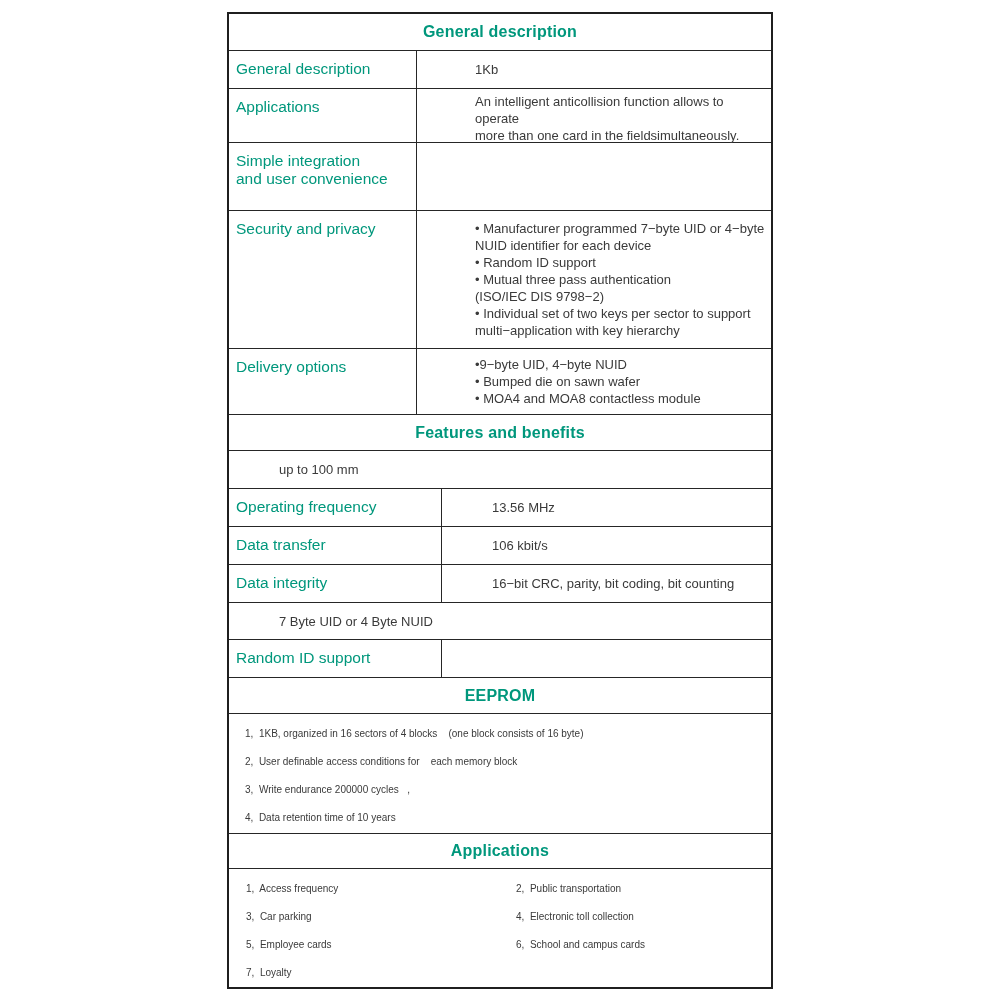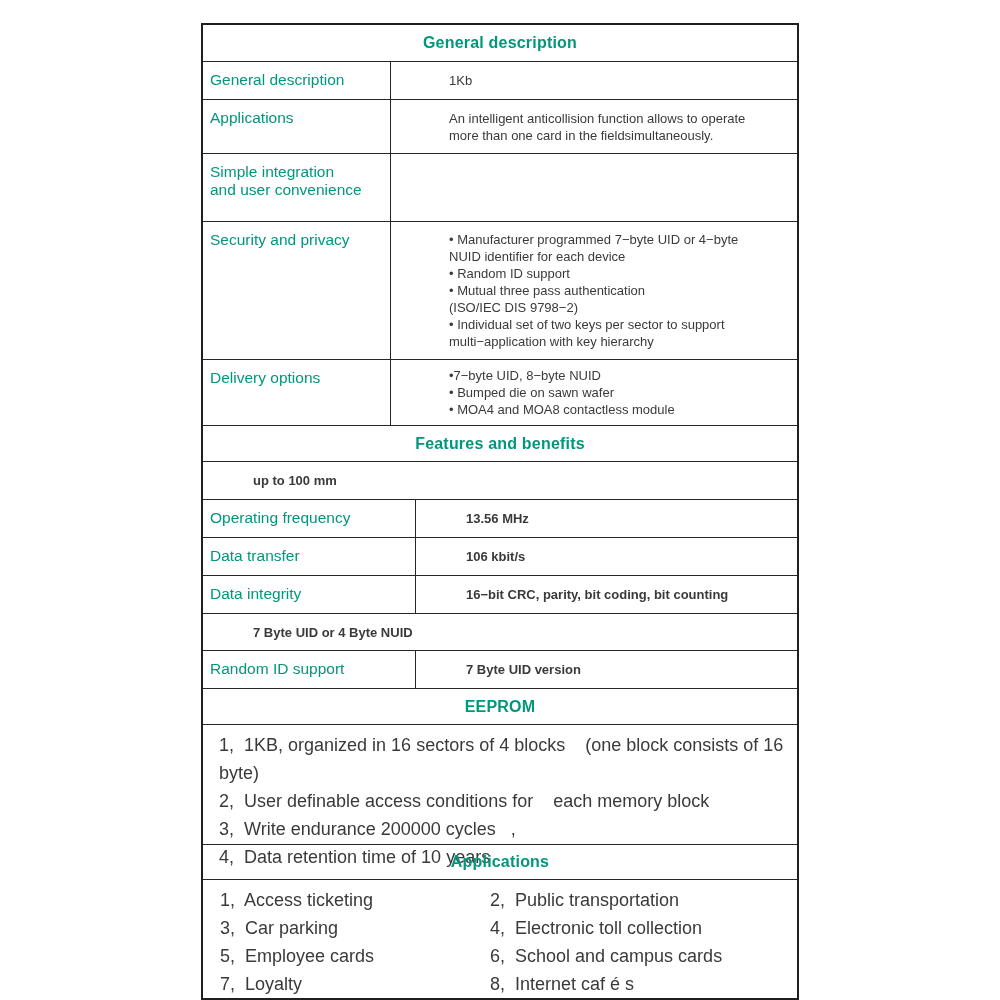--- a/index.html
+++ b/index.html
@@ -3,21 +3,21 @@
 <meta charset="utf-8">
 <style>
   html,body { margin:0; padding:0; }
   body {
     width:1000px; height:1000px; background:#ffffff;
     font-family:"Liberation Sans", sans-serif;
     color:#3a3a3a;
     -webkit-font-smoothing:antialiased;
   }
   .spec-table {
-    width:598px; margin:23px auto 0;
+    width:546px; margin:12px auto 0;
     border:2px solid #1f1f1f;
     box-sizing:border-box;
     background:#fff;
   }
   .sec-header {
     display:flex; align-items:center; justify-content:center;
     font-weight:bold; font-size:16px; letter-spacing:0.2px;
     color:#00977c;
     border-bottom:1px solid #262626;
     box-sizing:border-box;
@@ -36,28 +36,28 @@
     white-space:pre-wrap;
     box-sizing:border-box;
   }
   .cell-value {
     display:flex; align-items:center;
     padding:4px 2px 4px 58px;
     font-size:13px; line-height:17px;
     white-space:pre-wrap;
     box-sizing:border-box;
   }
-  .row.s2 .cell-value { padding-left:50px;font-weight:bold; }
+  .row.s2 .cell-value { padding-left:50px; }
   .h37{height:37px} .h38{height:38px} .h54{height:54px} .h68{height:68px}
   .h138{height:138px} .h66{height:66px} .h36{height:36px} .h35{height:35px}
   .list-block {
     border-bottom:1px solid #262626;
     box-sizing:border-box;
     padding:6px 8px 0 16px;
-    font-size:18px;
+    font-size:10px;
   }
   .list-block .li { line-height:28px; white-space:pre-wrap; }
   .eeprom-block { height:120px; }
   .apps-block {
     height:118px; border-bottom:none;
     display:grid; grid-template-columns:270px 1fr;
     padding-left:17px;
   }
 </style>
 </head>
@@ -85,21 +85,21 @@
     <div class="cell-value">• Manufacturer programmed 7−byte UID or 4−byte
 NUID identifier for each device
 • Random ID support
 • Mutual three pass authentication
 (ISO/IEC DIS 9798−2)
 • Individual set of two keys per sector to support
 multi−application with key hierarchy</div>
   </div>
   <div class="row s1 h66">
     <div class="cell-label">Delivery options</div>
-    <div class="cell-value">•7−byte UID, 8−byte NUID
+    <div class="cell-value">•9−byte UID, 4−byte NUID
 • Bumped die on sawn wafer
 • MOA4 and MOA8 contactless module</div>
   </div>
 
   <div class="sec-header h36">Features and benefits</div>
 
   <div class="row s2 h38">
     <div class="cell-value">up to 100 mm</div>
   </div>
   <div class="row s2 h38">
@@ -112,36 +112,34 @@
   </div>
   <div class="row s2 h38">
     <div class="cell-label">Data integrity</div>
     <div class="cell-value">16−bit CRC, parity, bit coding, bit counting</div>
   </div>
   <div class="row s2 h37">
     <div class="cell-value">7 Byte UID or 4 Byte NUID</div>
   </div>
   <div class="row s2 h38">
     <div class="cell-label">Random ID support</div>
-    <div class="cell-value">7 Byte UID version</div>
   </div>
 
   <div class="sec-header h36">EEPROM</div>
   <div class="list-block eeprom-block">
     <div class="li">1,  1KB, organized in 16 sectors of 4 blocks    (one block consists of 16 byte)</div>
     <div class="li">2,  User definable access conditions for    each memory block</div>
     <div class="li">3,  Write endurance 200000 cycles   ,</div>
     <div class="li">4,  Data retention time of 10 years</div>
   </div>
 
   <div class="sec-header h35">Applications</div>
   <div class="list-block apps-block">
-    <div class="li">1,  Access ticketing</div>
+    <div class="li">1,  Access frequency</div>
     <div class="li">2,  Public transportation</div>
     <div class="li">3,  Car parking</div>
     <div class="li">4,  Electronic toll collection</div>
     <div class="li">5,  Employee cards</div>
     <div class="li">6,  School and campus cards</div>
     <div class="li">7,  Loyalty</div>
-    <div class="li">8,  Internet caf é s</div>
   </div>
 
 </div>
 
 </body></html>

